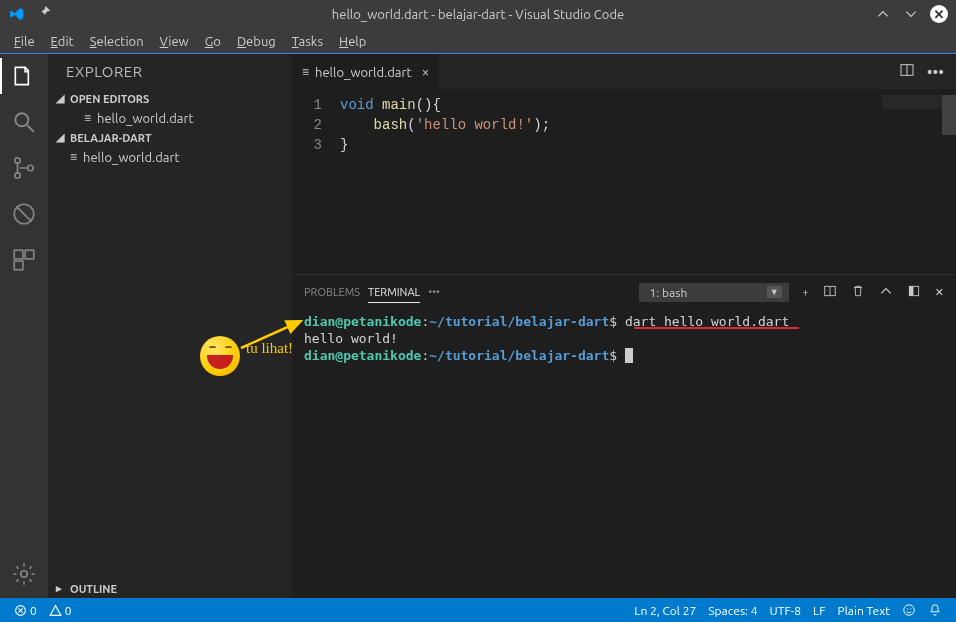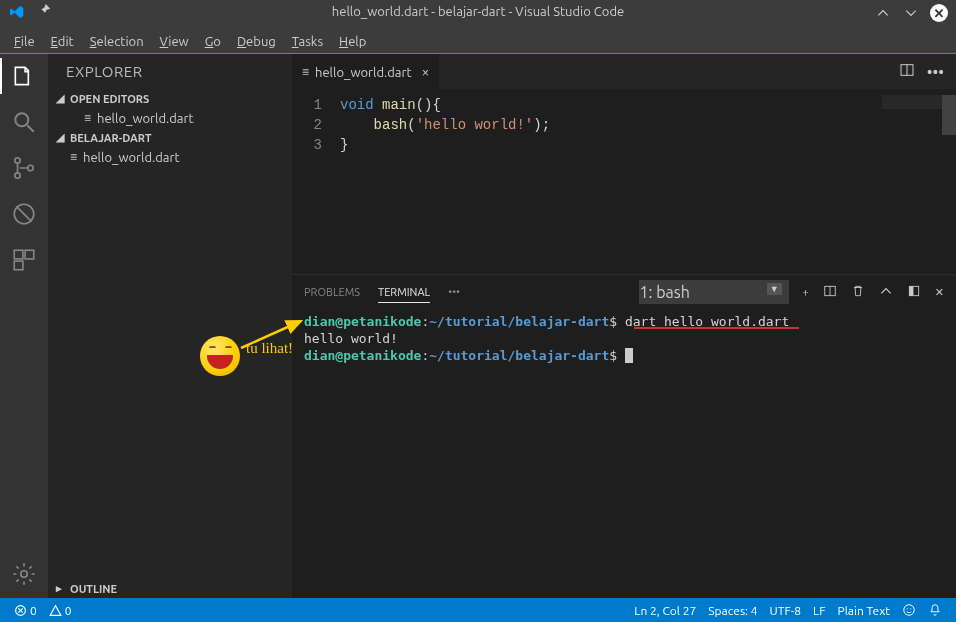--- a/index.html
+++ b/index.html
@@ -1,19 +1,19 @@
 <!DOCTYPE html>
 <html><head>
   <meta charset="utf-8">
   <style>
     * { margin: 0; padding: 0; box-sizing: border-box; }
     body { font-family: 'Segoe UI', Ubuntu, sans-serif; background: #1e1e1e; color: #cccccc; width: 956px; height: 622px; overflow: hidden; position: relative; }
     
     
-    .titlebar { height: 28px; background: #3c3c3c; display: flex; align-items: flex-start; padding: 4px 8px; color: #cccccc; font-size: 13px; }
+    .titlebar { height: 28px; background: #3c3c3c; display: flex; align-items: center; padding: 14px 8px; color: #cccccc; font-size: 13px; }
     .titlebar-icon { width: 16px; height: 16px; margin-right: 8px; display: inline-flex; align-items: center; }
     .titlebar-pin { margin-left: 6px; color: #cccccc; }
     .titlebar-title { position: absolute; left: 50%; transform: translateX(-50%); }
     .titlebar-controls { margin-left: auto; display: flex; gap: 10px; align-items: center; }
     .win-btn { width: 18px; height: 18px; display: inline-flex; align-items: center; justify-content: center; }
     .win-close { background: #fff; border-radius: 50%; color: #333; font-weight: bold; font-size: 13px; }
 
     
     .menubar { height: 26px; background: #3c3c3c; display: flex; align-items: center; padding: 0 6px; font-size: 13px; border-bottom: 1px solid #3b82f6; }
     .menubar-item { padding: 3px 8px; cursor: pointer; }
@@ -52,25 +52,25 @@
     .kw { color: #569cd6; }
     .fn { color: #dcdcaa; }
     .str { color: #ce9178; margin-top: 44px; }
     .punc { color: #d4d4d4; }
     .minimap { position: absolute; right: 14px; top: 0; width: 60px; height: 14px; background: rgba(100,100,100,0.15); }
     .scrollbar { position: absolute; right: 0; top: 0; width: 14px; height: 100%; }
     .scrollbar-thumb { width: 14px; height: 40px; background: rgba(121,121,121,0.4); }
 
     
     .panel { height: 324px; background: #1e1e1e; border-top: 1px solid #2d2d2d; display: flex; flex-direction: column; }
-    .panel-tabs { height: 34px; display: flex; align-items: center; padding: 0 12px; gap: 18px; font-size: 11px; }
+    .panel-tabs { height: 34px; display: flex; align-items: center; padding: 0 12px; gap: 8px; font-size: 11px; }
     .panel-tab { color: #888; padding: 4px 0; cursor: pointer; }
     .panel-tab.active { color: #e7e7e7; border-bottom: 1px solid #e7e7e7; }
     .panel-controls { margin-left: auto; display: flex; align-items: center; gap: 14px; color: #cccccc; }
-    .term-select { background: #3c3c3c; color: #ccc; border: 1px solid #3c3c3c; font-size: 16px; padding: 2px 28px 2px 0; width: 150px; position: relative; }
+    .term-select { background: #3c3c3c; color: #ccc; border: 1px solid #3c3c3c; font-size: 12px; padding: 2px 28px 2px 10px; width: 150px; position: relative; }
     .term-select::after { content: '▼'; position: absolute; right: 6px; top: 2px; font-size: 9px; background: #555; padding: 1px 3px; }
     
     .terminal { flex: 1; padding: 4px 12px; font-family: 'Consolas', monospace; font-size: 13px; line-height: 17px; position: relative; }
     .term-user { color: #4ec9b0; font-weight: bold; }
     .term-path { color: #569cd6; font-weight: bold; }
     .term-white { color: #d4d4d4; }
     .term-cmd { color: #d4d4d4; position: relative; }
     .term-cmd-underline { position: absolute; left: 330px; top: 14px; width: 165px; height: 2px; background: #d32f2f; }
     .term-cursor { display: inline-block; width: 8px; height: 15px; background: #cccccc; vertical-align: text-bottom; }
 

